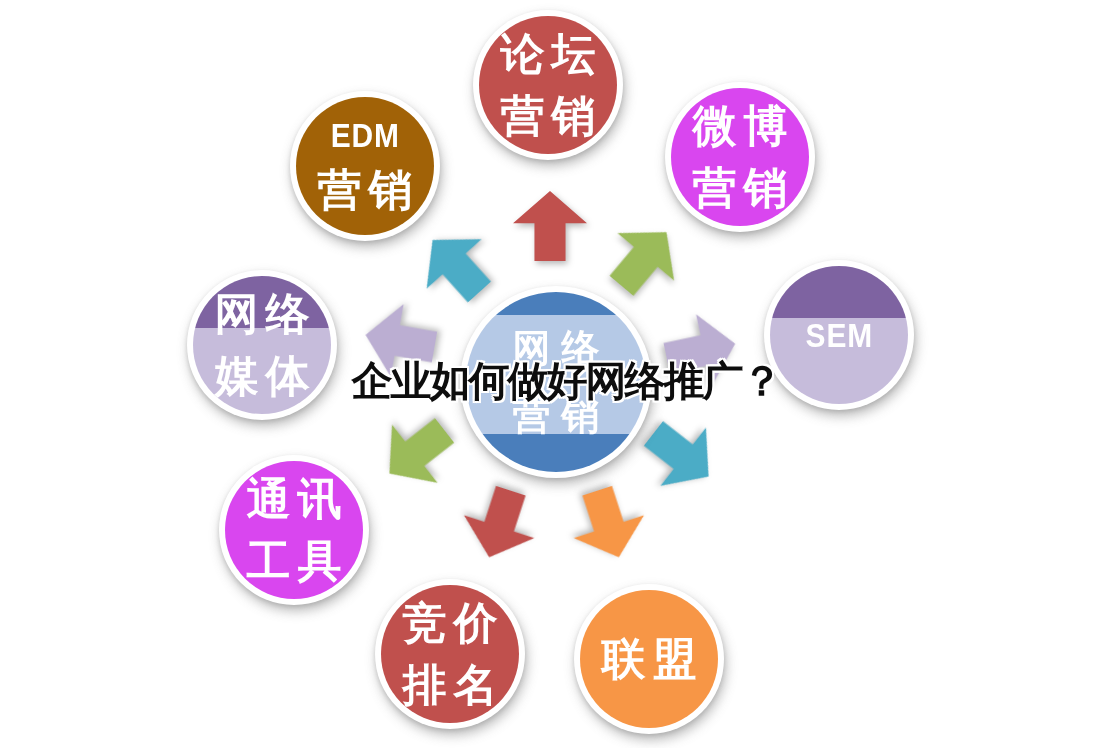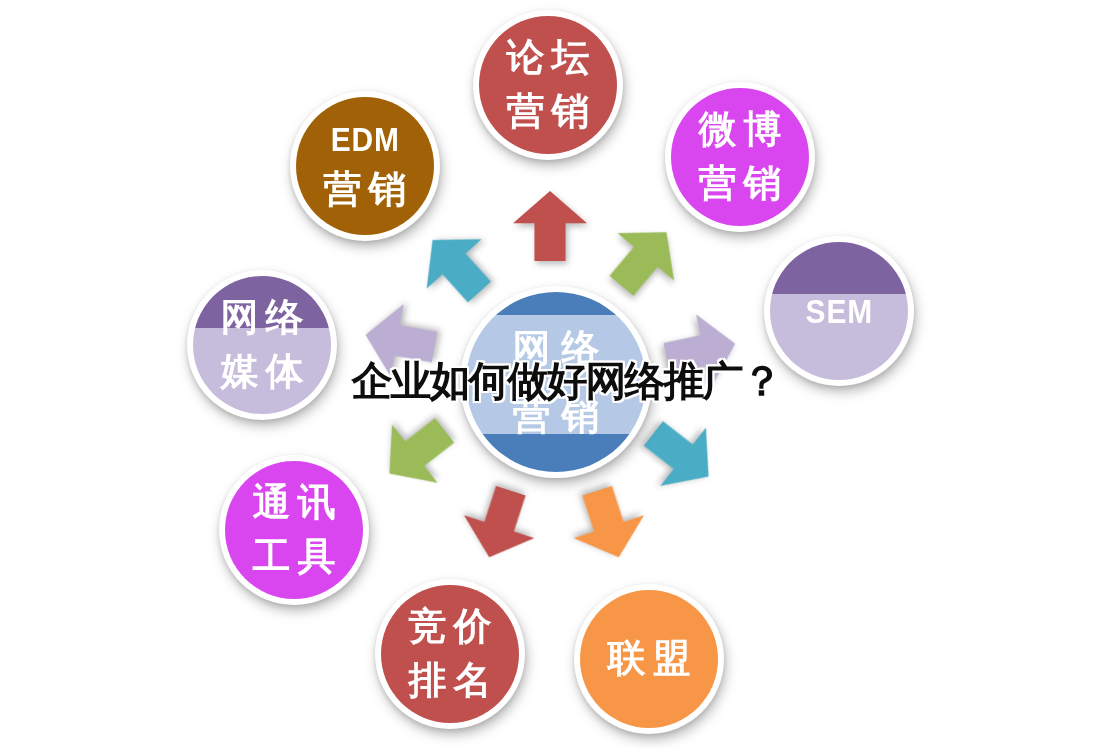--- a/index.html
+++ b/index.html
@@ -7,33 +7,33 @@
          font-family:"Liberation Sans","DejaVu Sans",sans-serif;}
 
   
   .circle{position:absolute;border-radius:50%;background:#fff;
           box-shadow:2px 6px 12px rgba(105,105,105,.45), 0 2px 4px rgba(0,0,0,.12);}
   .sat{width:150px;height:150px;}
   .fill{position:absolute;inset:6px;border-radius:50%;overflow:hidden;
         display:flex;flex-direction:column;align-items:center;justify-content:center;
         color:#fff;font-weight:bold;text-align:center;}
   .fill span{display:block;line-height:1.42;}
-  .cjk{font-size:38px;letter-spacing:7px;padding-left:7px;}
+  .cjk{font-size:44px;letter-spacing:7px;padding-left:7px;}
   .latin{font-size:34px;letter-spacing:1px;transform:scaleX(.88);}
 
   .c-red   {background:#C0504D;}
   .c-green {background:#d946ef;}
   .c-teal  {background:#a16207;}
   .c-orange{background:#F79646;}
   .c-purple-split{background:linear-gradient(180deg,#7E63A1 0%,#7E63A1 38%,#C6BCDB 38%,#C6BCDB 100%);}
 
   
   #sat-forum  {left:473px;top:10px;}
   #sat-weibo  {left:665px;top:82px;}
-  #sat-sem    {left:764px;top:236px;}
+  #sat-sem    {left:764px;top:260px;}
   #sat-seo    {left:732px;top:454px;}
   #sat-ad     {left:574px;top:584px;}
   #sat-bidding{left:375px;top:579px;}
   #sat-comm   {left:219px;top:455px;}
   #sat-media  {left:187px;top:270px;}
   #sat-edm    {left:290px;top:91px;}
 
   
   #center-node{left:460px;top:286px;width:192px;height:192px;}
   #center-node .fill{background:linear-gradient(180deg,#4A7EBB 0%,#4A7EBB 13%,

